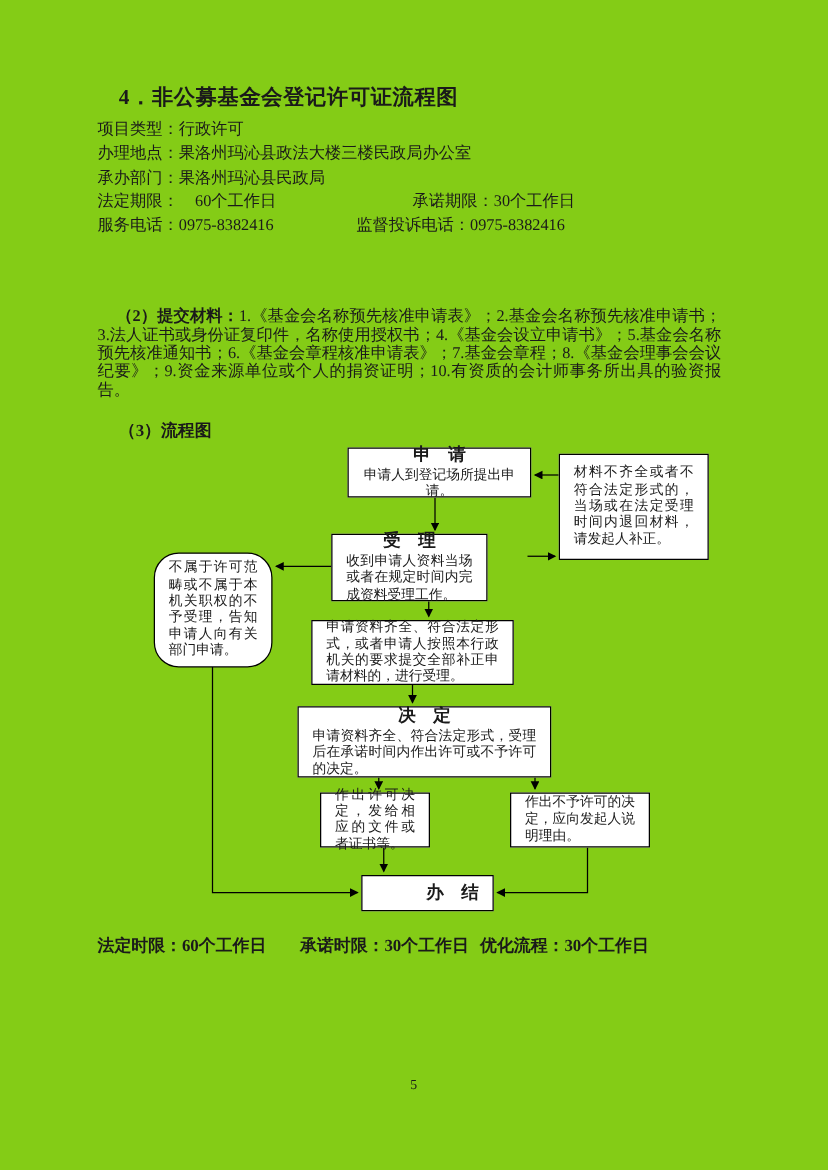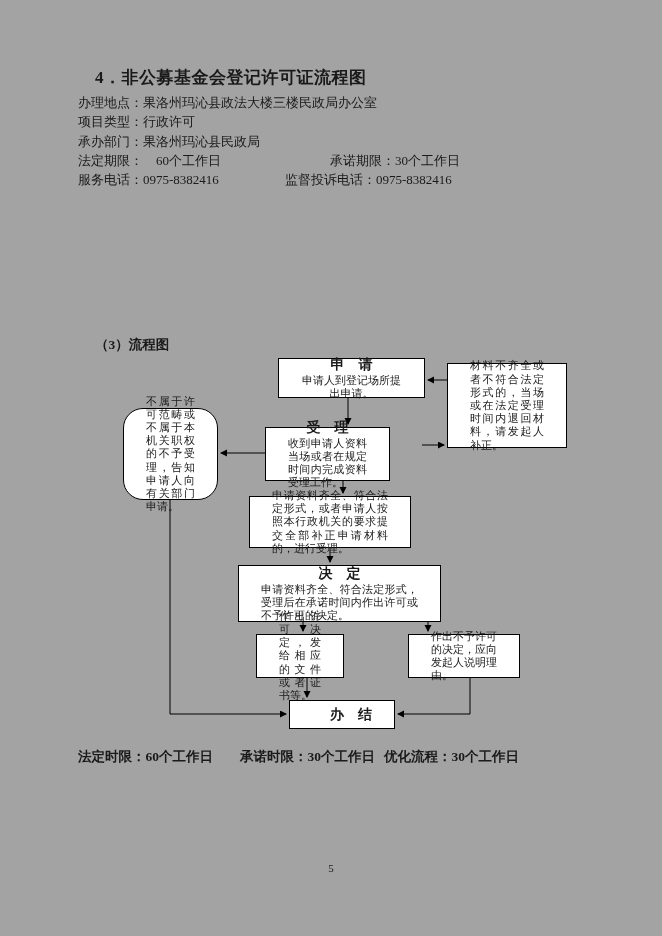--- a/index.html
+++ b/index.html
@@ -5,21 +5,21 @@
   html, body { margin: 0; padding: 0; }
   body {
     background: #ffffff;
     font-family: "Liberation Serif", "DejaVu Serif", serif;
     color: #1a1a1a;
   }
   .page {
     position: relative;
     width: 662px;
     height: 936px;
-    background: #a3a3a3;
+    background: #84cc16;
     overflow: hidden;
   }
   .doc-title {
     position: absolute; left: 95px; top: 66px;
     font-size: 17px; font-weight: bold; letter-spacing: 0.5px;
   }
   .info {
     position: absolute; left: 78px; top: 93px;
     font-size: 13px; line-height: 19.3px; width: 530px;
   }
@@ -37,59 +37,60 @@
   .flow-label {
     position: absolute; left: 95px; top: 336px;
     font-size: 13.5px; font-weight: bold;
   }
   .flow-svg { position: absolute; left: 0; top: 0; z-index: 1; pointer-events: none; }
   .fbox {
     position: absolute; z-index: 2;
     border: 1px solid #000; background: #fff;
     display: flex; flex-direction: column;
     align-items: center; justify-content: center;
-    padding: 2px 22px; box-sizing: border-box;
+    padding: 2px 11px; box-sizing: border-box;
   }
   .btitle { font-size: 14px; font-weight: bold; line-height: 18px; }
   .btext { font-size: 11px; line-height: 13.2px; text-align: justify; width: 100%; }
   .btext.center { text-align: center; }
-  .rounded { border-radius: 20px; }
+  .rounded { border-radius: 20px; margin-top: 34px; }
   .footer {
     position: absolute; left: 0; top: 748px; width: 662px; height: 20px;
     font-size: 13.5px; font-weight: bold;
   }
   .footer span { position: absolute; top: 0; }
   .f1 { left: 78px; } .f2 { left: 240px; } .f3 { left: 384px; }
   .pageno {
     position: absolute; left: 0; top: 862px; width: 662px;
     text-align: center; font-size: 11px;
   }
 </style>
 </head>
 <body>
 
 <div class="page">
 
   <div class="doc-title">4．非公募基金会登记许可证流程图</div>
 
   <div class="info">
+    <div class="info-line">项目类型：行政许可</div>
     <div class="info-line">办理地点：果洛州玛沁县政法大楼三楼民政局办公室</div>
-    <div class="info-line">项目类型：行政许可</div>
     <div class="info-line">承办部门：果洛州玛沁县民政局</div>
     <div class="info-line">
       <span>法定期限：　60个工作日</span>
       <span class="pos-promise">承诺期限：30个工作日</span>
     </div>
     <div class="info-line">
       <span>服务电话：0975-8382416</span>
       <span class="pos-complaint">监督投诉电话：0975-8382416</span>
     </div>
   </div>
 
 
+  <div class="para para-mat"><span class="bold">（2）提交材料：</span><span>1.《基金会名称预先核准申请表》；2.基金会名称预先核准申请书；3.法人证书或身份证复印件，名称使用授权书；4.《基金会设立申请书》；5.基金会名称预先核准通知书；6.《基金会章程核准申请表》；7.基金会章程；8.《基金会理事会会议纪要》；9.资金来源单位或个人的捐资证明；10.有资质的会计师事务所出具的验资报告。</span></div>
 
   <div class="flow-label">（3）流程图</div>
 
   <svg class="flow-svg" width="662" height="936">
     <defs>
       <marker id="arr" markerWidth="8" markerHeight="8" refX="6" refY="3.5" orient="auto">
         <path d="M0,0 L7,3.5 L0,7 Z" fill="#000"></path>
       </marker>
     </defs>
     <line x1="348" y1="398" x2="348" y2="424" stroke="#000" stroke-width="1" marker-end="url(#arr)"></line>

